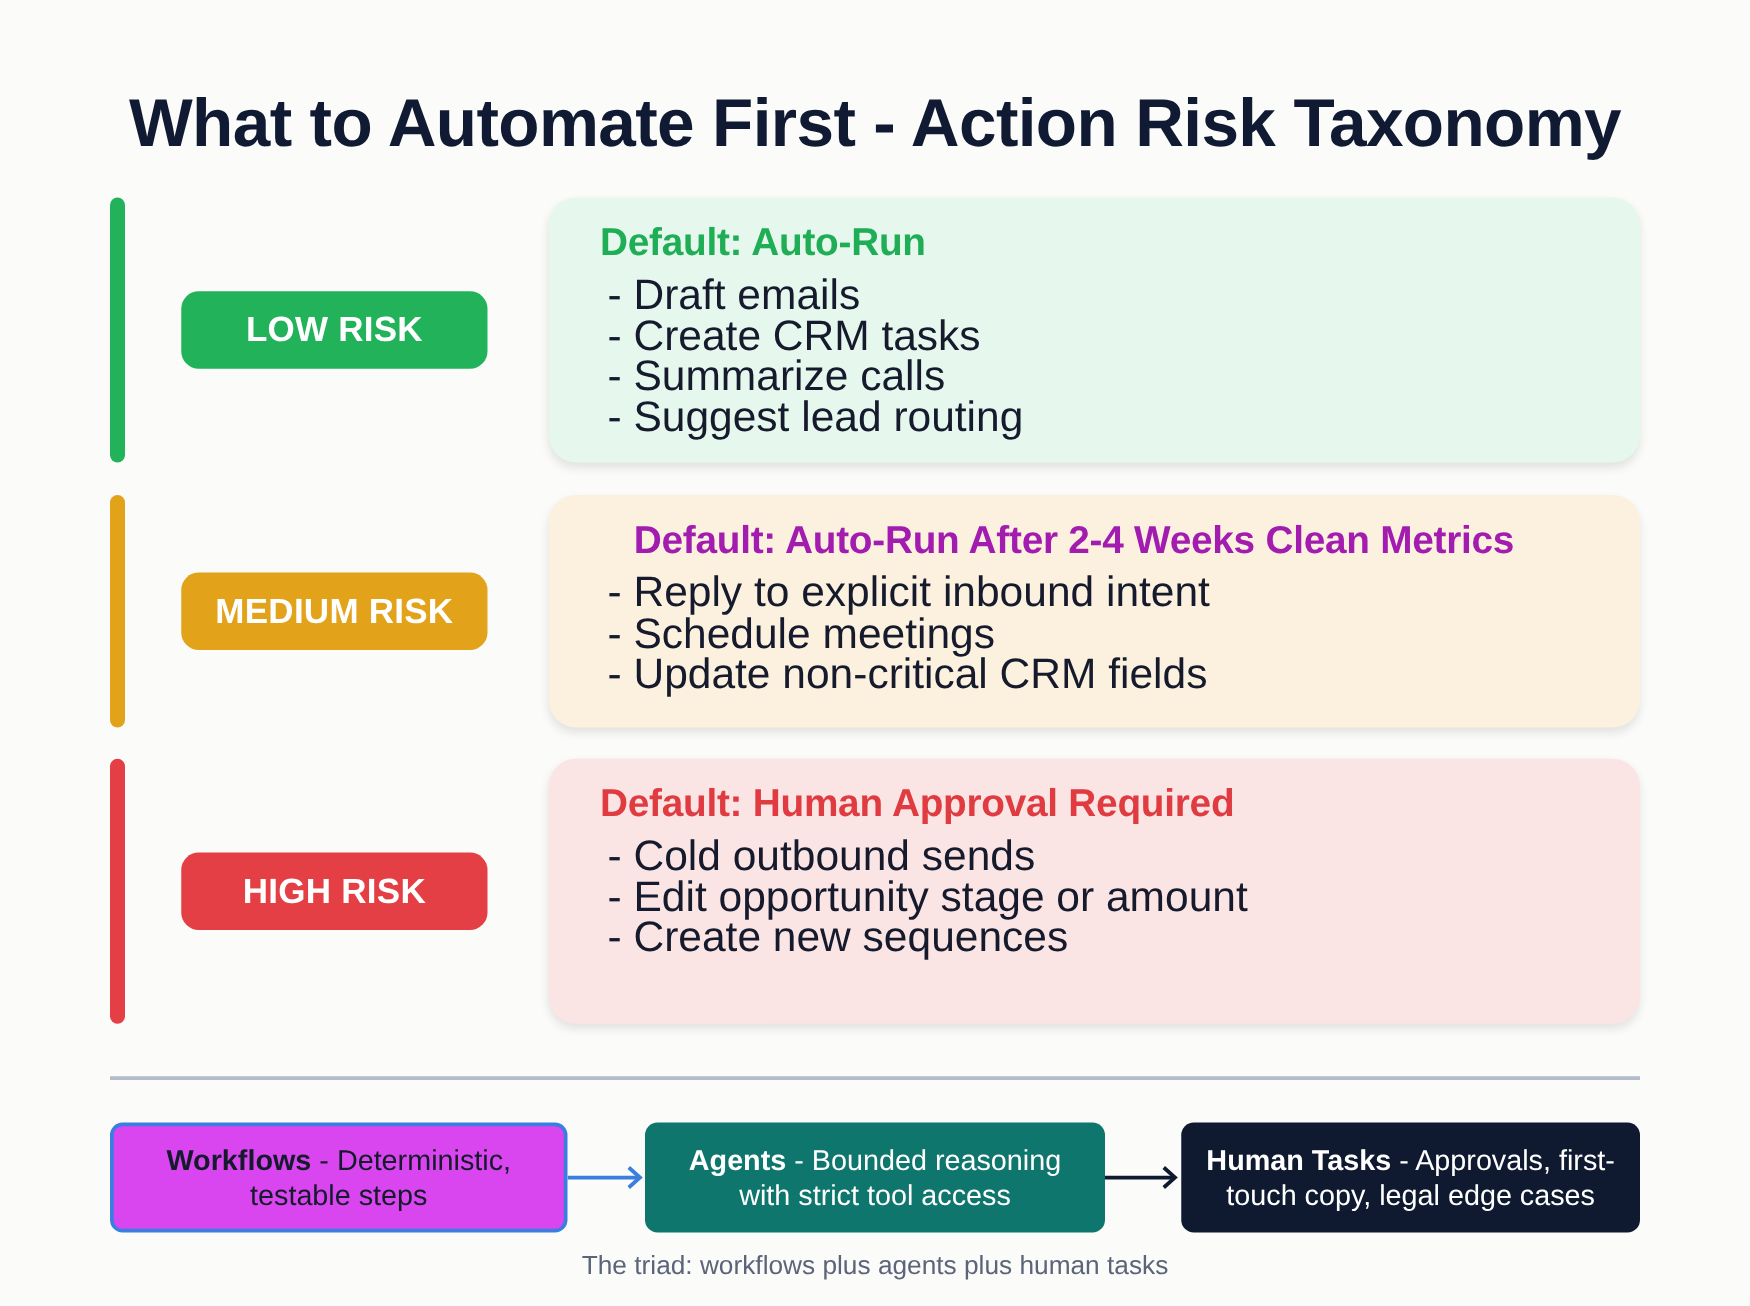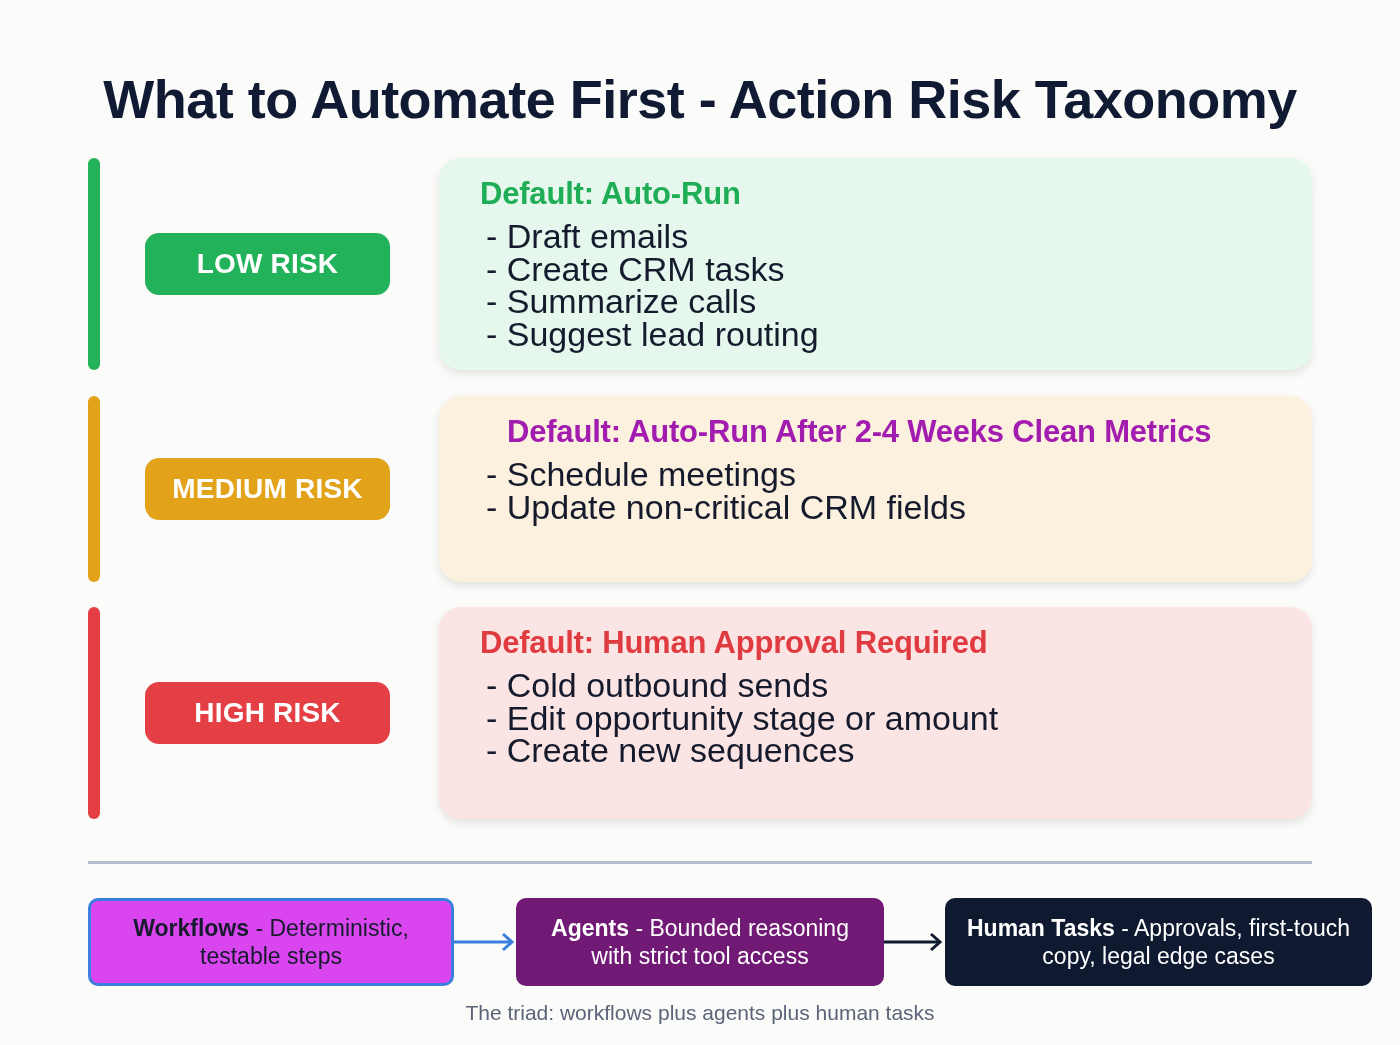--- a/index.html
+++ b/index.html
@@ -84,20 +84,21 @@
     </ul>
   </div>
 </div>
 
 <div>
   <div class="tier-bar" style="top:396px;height:186px;background:#e2a21a;"></div>
   <div class="risk-pill" style="top:458px;background:#e2a21a;">MEDIUM RISK</div>
   <div class="card" style="top:396px;height:186px;background:#fcf1de;">
     <div class="card-heading" style="color:#a21caf;margin-left:27px;">Default: Auto-Run After 2-4 Weeks Clean Metrics</div>
     <ul class="card-list">
+      <li>- Reply to explicit inbound intent</li>
       <li>- Schedule meetings</li>
       <li>- Update non-critical CRM fields</li>
     </ul>
   </div>
 </div>
 
 <div>
   <div class="tier-bar" style="top:607px;height:212px;background:#e43f44;"></div>
   <div class="risk-pill" style="top:682px;background:#e43f44;">HIGH RISK</div>
   <div class="card" style="top:607px;height:212px;background:#fbe5e4;">
@@ -114,26 +115,26 @@
 
 <div class="flow-box" style="left:88px;width:366px;background:#d946ef;border:3px solid #3a7fe0;color:#151a2c;">
   <div><b>Workflows</b><span> - Deterministic, testable steps</span></div>
 </div>
 
 <svg class="arrow" style="left:454px;width:62px;" viewBox="0 0 62 20">
   <line x1="0" y1="10" x2="58" y2="10" stroke="#3a7fe0" stroke-width="3"></line>
   <polyline points="49,2 58,10 49,18" fill="none" stroke="#3a7fe0" stroke-width="3"></polyline>
 </svg>
 
-<div class="flow-box" style="left:516px;width:368px;background:#701a75;color:#ffffff;">
+<div class="flow-box" style="left:516px;width:368px;background:#0f766e;color:#ffffff;">
   <div><b>Agents</b><span> - Bounded reasoning with strict tool access</span></div>
 </div>
 
 <svg class="arrow" style="left:884px;width:60px;" viewBox="0 0 60 20">
   <line x1="0" y1="10" x2="56" y2="10" stroke="#0f1a30" stroke-width="3"></line>
   <polyline points="47,2 56,10 47,18" fill="none" stroke="#0f1a30" stroke-width="3"></polyline>
 </svg>
 
-<div class="flow-box" style="left:945px;width:427px;background:#0f1a30;color:#ffffff;text-align:center;">
+<div class="flow-box" style="left:945px;width:367px;background:#0f1a30;color:#ffffff;text-align:center;">
   <div><b>Human Tasks</b><span> - Approvals, first-touch copy, legal edge cases</span></div>
 </div>
 
 <div class="caption">The triad: workflows plus agents plus human tasks</div>
 
 </body></html>

